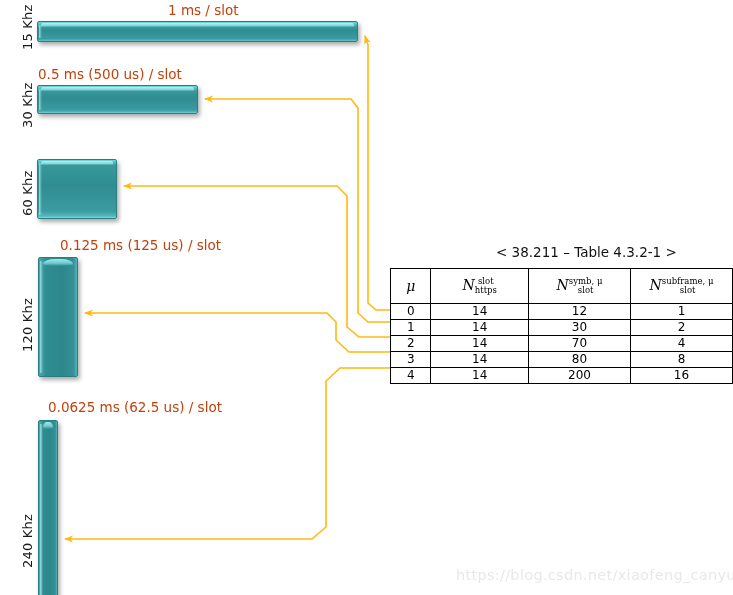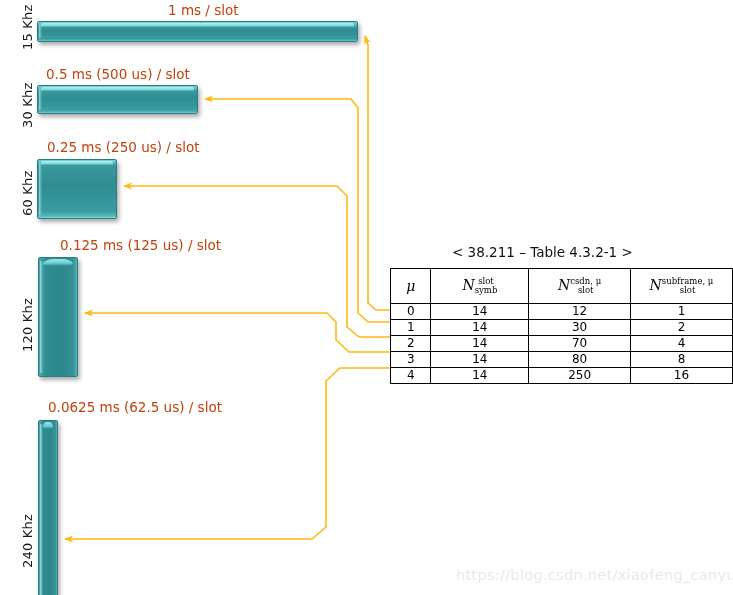--- a/index.html
+++ b/index.html
@@ -84,20 +84,21 @@
     background: linear-gradient(to bottom, #9fe8ea, #6ccbce 60%, rgba(108,203,206,0));
     border-radius: 40% 40% 50% 50% / 70% 70% 30% 30%;
   }
 
   
   .table-title {
     position: absolute;
     font-size: 13.5px;
     color: #111;
     white-space: nowrap;
+    margin-left: 44px;
   }
   table.spec {
     position: absolute;
     border-collapse: collapse;
     background: #ffffff;
     font-size: 12px;
     color: #000;
   }
   table.spec td, table.spec th {
     border: 1px solid #000;
@@ -167,22 +168,21 @@
 
 <div id="stage">
 
   <div class="axis-label" style="left:20px; top:50px;">15 Khz</div>
   <div class="axis-label" style="left:20px; top:128px;">30 Khz</div>
   <div class="axis-label" style="left:20px; top:216px;">60 Khz</div>
   <div class="axis-label" style="left:20px; top:352px;">120 Khz</div>
   <div class="axis-label" style="left:20px; top:568px;">240 Khz</div>
 
   <div class="slot-caption" style="left:168px; top:2px;">1 ms / slot</div>
-  <div class="slot-caption" style="left:46px; top:66px;">0.5 ms (500 us) / slot</div>
-  <div class="slot-caption" style="left:47px; top:139px;">0.25 ms (250 us) / slot</div>
+  <div class="slot-caption" style="left:38px; top:66px;">0.5 ms (500 us) / slot</div>
   <div class="slot-caption" style="left:60px; top:237px;">0.125 ms (125 us) / slot</div>
   <div class="slot-caption" style="left:48px; top:399px;">0.0625 ms (62.5 us) / slot</div>
 
   <div class="bar" style="left:37px; top:21px; width:321px; height:21px;"></div>
   <div class="bar" style="left:37px; top:85px; width:161px; height:29px;"></div>
   <div class="bar" style="left:37px; top:159px; width:80px; height:60px;"></div>
   <div class="bar tall" style="left:38px; top:257px; width:40px; height:120px;"></div>
   <div class="bar tall" style="left:38px; top:420px; width:20px; height:180px;"></div>
 
   <svg class="connectors" viewBox="0 0 733 595" xmlns="http://www.w3.org/2000/svg">
@@ -207,24 +207,24 @@
 
   <div class="table-title" style="left:452px; top:244px;">&lt; 38.211 – Table 4.3.2-1 &gt;</div>
 
   <table class="spec" style="left:390px; top:268px;">
     <thead>
       <tr>
         <th class="col-mu">
           <span class="mathvar">μ</span>
         </th>
         <th class="col-symb">
-          <span class="nsym"><span>N</span><span class="scripts"><span class="sup">slot</span><span class="sub">symb</span></span></span>
+          <span class="nsym"><span>N</span><span class="scripts"><span class="sup">slot</span><span class="sub">https</span></span></span>
         </th>
         <th class="col-frame">
-          <span class="nsym"><span>N</span><span class="scripts"><span class="sup">csdn, μ</span><span class="sub">slot</span></span></span>
+          <span class="nsym"><span>N</span><span class="scripts"><span class="sup">symb, μ</span><span class="sub">slot</span></span></span>
         </th>
         <th class="col-sub">
           <span class="nsym"><span>N</span><span class="scripts"><span class="sup">subframe, μ</span><span class="sub">slot</span></span></span>
         </th>
       </tr>
     </thead>
     <tbody>
       <tr>
         <td>0</td>
         <td>14</td>
@@ -245,21 +245,21 @@
       </tr>
       <tr>
         <td>3</td>
         <td>14</td>
         <td>80</td>
         <td>8</td>
       </tr>
       <tr>
         <td>4</td>
         <td>14</td>
-        <td>250</td>
+        <td>200</td>
         <td>16</td>
       </tr>
     </tbody>
   </table>
 
   <div class="watermark" style="left:456px; top:567px;">https://blog.csdn.net/xiaofeng_canyue</div>
 
 </div>
 
 </body></html>

